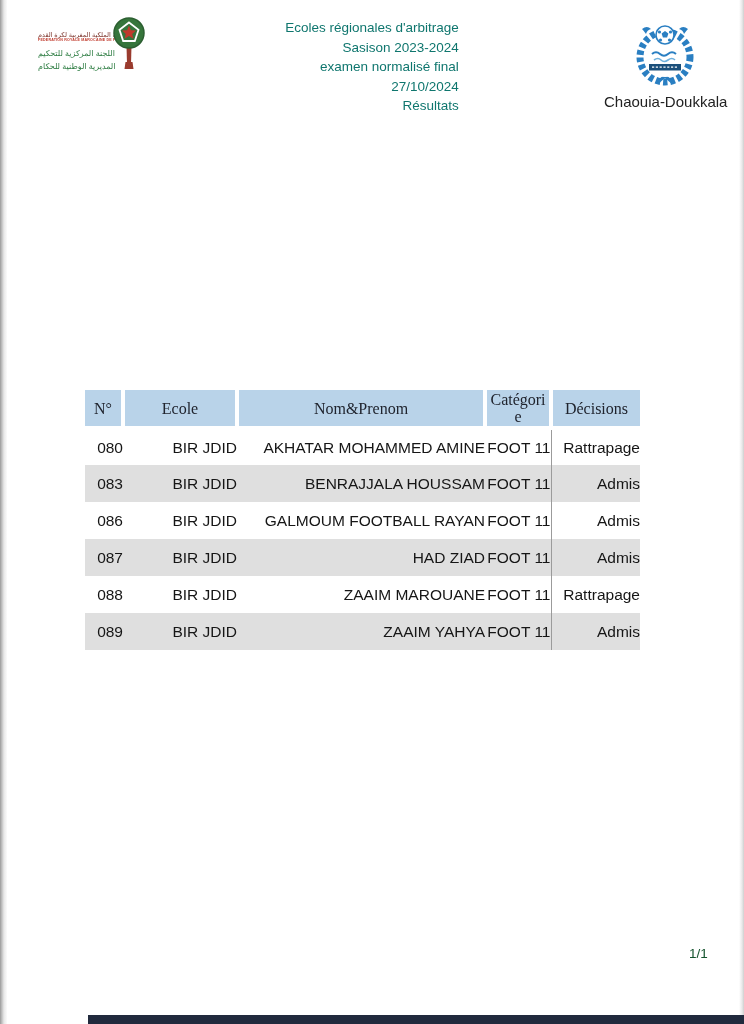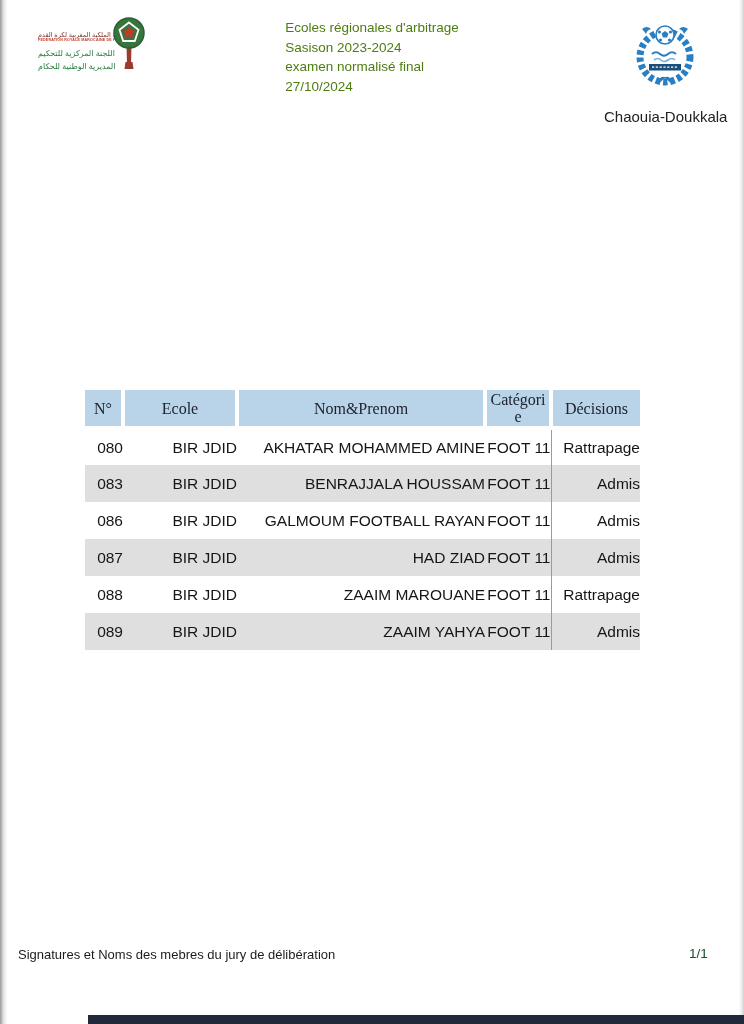--- a/index.html
+++ b/index.html
@@ -18,24 +18,24 @@
 
   
   .brand-left { position:absolute; left:38px; top:16px; display:flex; gap:5px; align-items:flex-start; }
   .brand-left .txt { width:68px; text-align:center; padding-top:15px; line-height:1.15; }
   .ar-title   { font-size:6.5px; color:#7b3128; white-space:nowrap; }
   .fed-line   { font-size:3.6px; font-weight:bold; color:#c0392b; letter-spacing:.2px; white-space:nowrap; }
   .ar-green1  { font-size:8px; color:#2e7d43; margin-top:6px; white-space:nowrap; }
   .ar-green2  { font-size:8px; color:#2e7d43; margin-top:4px; white-space:nowrap; }
 
   .header-center { position:absolute; left:50%; transform:translateX(-50%); top:18px;
-    text-align:left; font-size:13.5px; line-height:19.5px; color:#4d7c0f; white-space:nowrap; }
+    text-align:right; font-size:13.5px; line-height:19.5px; color:#0f766e; white-space:nowrap; }
 
   .brand-right { position:absolute; left:604px; top:20px; width:122px; text-align:center; }
-  .brand-right .region-label { font-size:15px; color:#222; margin-top:16px; white-space:nowrap; }
+  .brand-right .region-label { font-size:15px; color:#222; margin-top:1px; white-space:nowrap; }
 
   
   .results-table { position:absolute; left:85px; top:390px; border-collapse:collapse; table-layout:fixed; width:555px; }
   .results-table th {
     background:#b9d3e9; font-family:"Liberation Serif", serif; font-weight:400;
     font-size:16px; color:#20242e; height:38px; vertical-align:middle; text-align:center;
     line-height:17px; border-bottom:4px solid #ffffff; padding:0 2px;
   }
   .results-table th + th { border-left:4px solid #ffffff; }
   .results-table th.wrap { word-break:break-all;margin-left:40px; }
@@ -75,20 +75,21 @@
         <polygon points="18,9.5 19.9,14.2 25,14.6 21.2,17.9 22.4,22.8 18,20 13.6,22.8 14.8,17.9 11,14.6 16.1,14.2" fill="#c0392b"></polygon>
       </svg>
     </span>
   </div>
 
   <div class="header-center">
     <div>Ecoles régionales d'arbitrage</div>
     <div>Sasison 2023-2024</div>
     <div>examen normalisé final</div>
     <div>27/10/2024</div>
+    <div>Résultats</div>
   </div>
 
   <div class="brand-right">
     <span>
       <svg width="70" height="68" viewBox="0 0 70 68">
 
         <circle cx="35" cy="37" r="25" fill="none" stroke="#2a7fc2" stroke-width="7" stroke-dasharray="4.5 2.8"></circle>
         <path d="M28 62 L35 56 L42 62" fill="none" stroke="#2a7fc2" stroke-width="3"></path>
 
         <circle cx="35" cy="37" r="20" fill="#ffffff"></circle>
@@ -169,16 +170,15 @@
         <tr>
       <td>089</td>
       <td>BIR JDID</td>
       <td>ZAAIM YAHYA</td>
       <td>FOOT 11</td>
       <td>Admis</td>
     </tr>
       </tbody>
   </table>
 
-  <div class="footer-left">Signatures et Noms des mebres du jury de délibération</div>
   <div class="footer-page">1/1</div>
 
 </div>
 
 </body></html>

